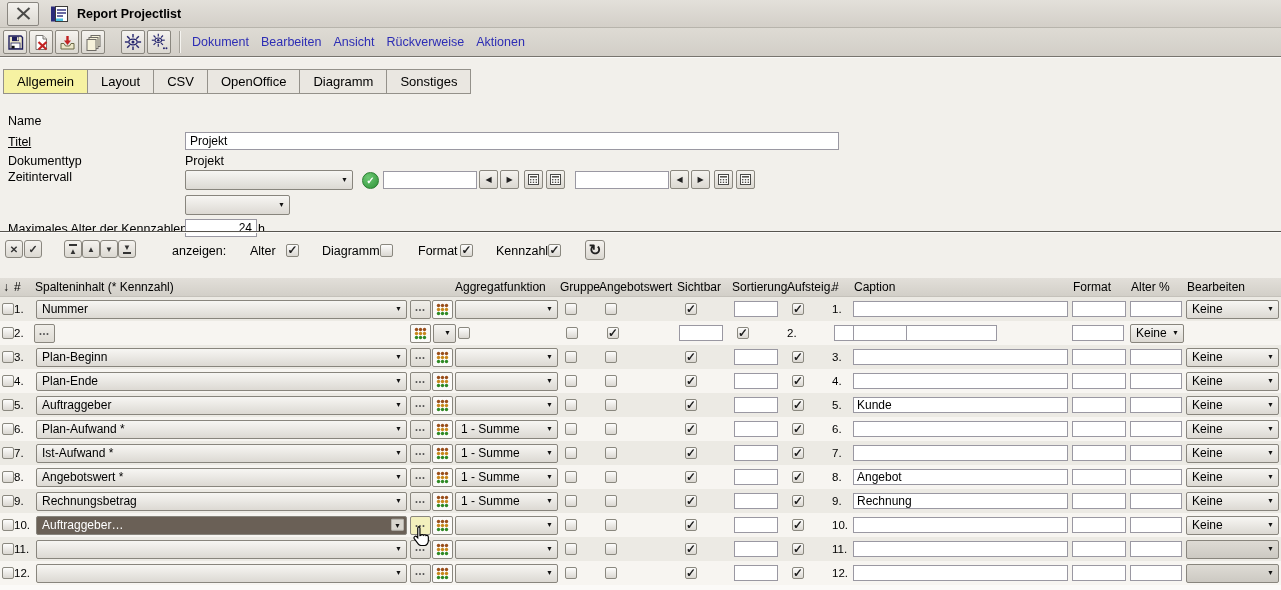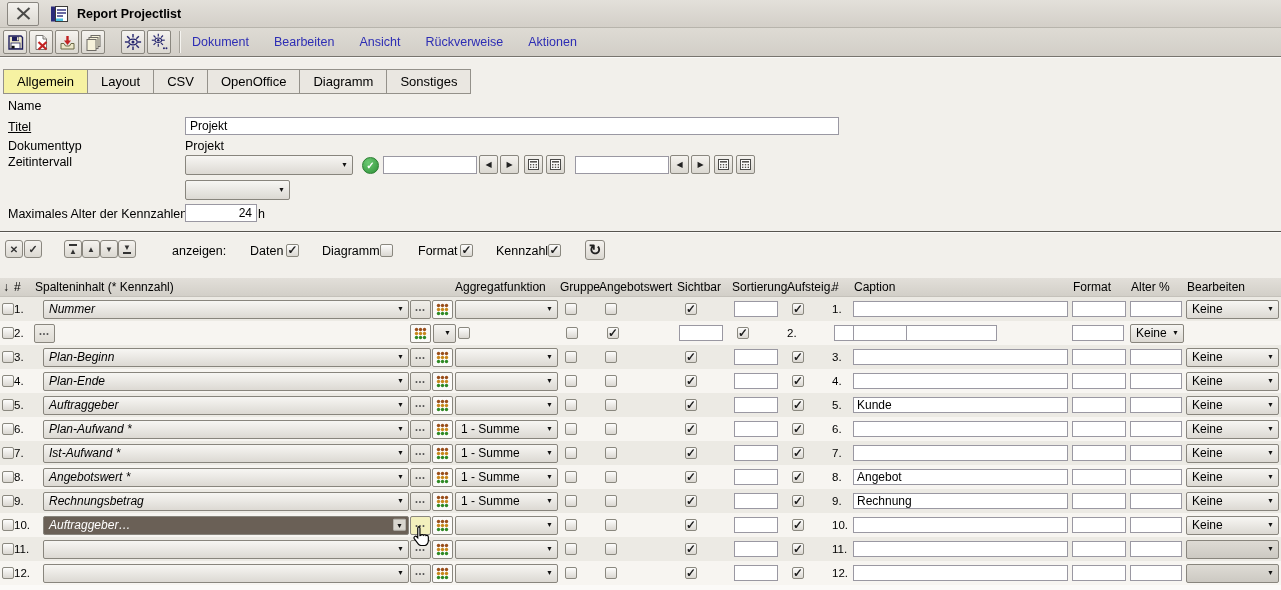--- a/index.html
+++ b/index.html
@@ -17,32 +17,32 @@
 
   
   .toolbar{position:absolute;left:0;top:28px;width:1281px;height:28px;
     background:linear-gradient(#dedbd4,#d2cec7);border-bottom:1px solid #77746e;
     display:flex;align-items:center;}
   .toolbar:after{content:"";position:absolute;left:0;bottom:-2px;width:100%;height:1px;background:#fbfaf8;}
   .tbtn{width:22px;height:22px;margin-left:2px;display:flex;align-items:center;justify-content:center;
     background:linear-gradient(#f5f3ef,#dbd8d1);border:1px solid #8a877f;border-radius:2px;cursor:pointer;}
   .tb-gap{width:14px;}
   .tb-vsep{width:1px;height:22px;background:#a5a29a;margin:0 6px 0 8px;box-shadow:1px 0 0 #f5f4f0;}
-  .menubar{display:flex;gap:25px;margin-left:6px;}
+  .menubar{display:flex;gap:12px;margin-left:6px;}
   .menu-item{color:#2d2db4;font-size:12.5px;cursor:pointer;}
 
   
   .tabstrip{position:absolute;left:0;top:57px;width:1281px;height:37px;
     display:flex;align-items:flex-end;padding-left:4px;box-sizing:border-box;}
   .tab{height:23px;line-height:23px;padding:0 13px;background:#eae7e1;
     border:1px solid #94918a;margin-left:-1px;font-size:13px;cursor:pointer;white-space:nowrap;}
   .tab.active{background:#f6f2a2;position:relative;z-index:2;}
 
   
-  .formarea{position:absolute;left:0;top:94px;width:1281px;height:137px;}
+  .formarea{position:absolute;left:0;top:109px;width:1281px;height:137px;}
   .flabel{position:absolute;left:8px;white-space:nowrap;font-size:12.5px;}
   .finput{position:absolute;height:16px;border:1px solid #9a98a2;background:#fff;
     font-family:"Liberation Sans",sans-serif;font-size:12px;padding:0 4px;box-sizing:content-box;}
   .finput.readonly{background:#f0efeb;border-color:#aeaca6;}
   .fstatic{position:absolute;font-size:12.5px;}
 
   .combo{position:relative;display:flex;align-items:center;height:19px;box-sizing:border-box;
     background:linear-gradient(#f7f6f3,#dcd9d3);border:1px solid #88857d;border-radius:2px;
     padding:0 16px 0 5px;font-size:12px;cursor:pointer;overflow:hidden;white-space:nowrap;}
   .combo .arr{position:absolute;right:4px;top:50%;transform:translateY(-52%);font-size:7px;color:#111;}
@@ -78,21 +78,21 @@
   
   .tablearea{position:absolute;left:0;top:278px;width:1281px;height:312px;background:#fbfaf8;}
   .tgrid{display:grid;grid-template-columns:14px 19px 376px 22px 22px 107px 39px 78px 55px 55px 45px 19px 219px 58px 56px 97px;}
   .thead{height:18px;background:linear-gradient(#e2dfd9,#d2cfc8);border-bottom:1px solid #c4c1ba;}
   .th{font-size:12px;white-space:nowrap;overflow:visible;padding-top:2px;}
   .trow{height:24px;align-items:center;}
   .trow.odd{background:#eceae4;}
   .trow.even{background:#f7f5f1;}
   .cell{display:flex;align-items:center;height:24px;box-sizing:border-box;}
   .rownum{font-size:11.5px;white-space:nowrap;}
-  .c-content{width:371px;margin-left:10px;height:19px;font-style:italic;}
+  .c-content{width:371px;margin-left:3px;height:19px;}
   .c-agg{width:103px;margin-left:2px;height:19px;}
   .wbtn{width:21px;height:19px;display:flex;align-items:center;justify-content:center;
     background:#fbfaf8;border:1px solid #8a877f;border-radius:2px;box-sizing:border-box;cursor:pointer;}
   .wbtn.dots{background:linear-gradient(#f0eee9,#deDBd4);font-size:7px;letter-spacing:1px;color:#555;}
   .wbtn.dots.hl{background:#f3f0bd;}
   .tinput{height:14px;border:1px solid #9a98a2;background:#fff;font-family:"Liberation Sans",sans-serif;
     font-size:12px;padding:0 3px;box-sizing:content-box;}
   .w-sort{width:36px;margin-left:2px;}
   .w-caption{width:207px;margin-left:2px;}
   .w-format{width:46px;margin-left:2px;}
@@ -324,21 +324,21 @@
         <span class="tri">▲</span>
       </span>
     <span class="cbtn" style="left:100px;">
         <span class="tri">▼</span>
       </span>
     <span class="cbtn barbot" style="left:118px;">
         <span class="tri" style="margin-bottom:4px;">▼</span>
       </span>
 
     <span class="ctext" style="left:172px;">anzeigen:</span>
-    <span class="ctext" style="left:250px;">Daten</span>
+    <span class="ctext" style="left:250px;">Alter</span>
     <span class="cb checked" style="left:286px;">✓</span>
     <span class="ctext" style="left:322px;">Diagramm</span>
     <span class="cb" style="left:380px;"></span>
     <span class="ctext" style="left:418px;">Format</span>
     <span class="cb checked" style="left:460px;">✓</span>
     <span class="ctext" style="left:496px;">Kennzahl</span>
     <span class="cb checked" style="left:548px;">✓</span>
     <span class="cbtn" style="left:585px;width:20px;height:20px;">
         <span style="font-size:15px;font-weight:bold;color:#222;">↻</span>
       </span>

